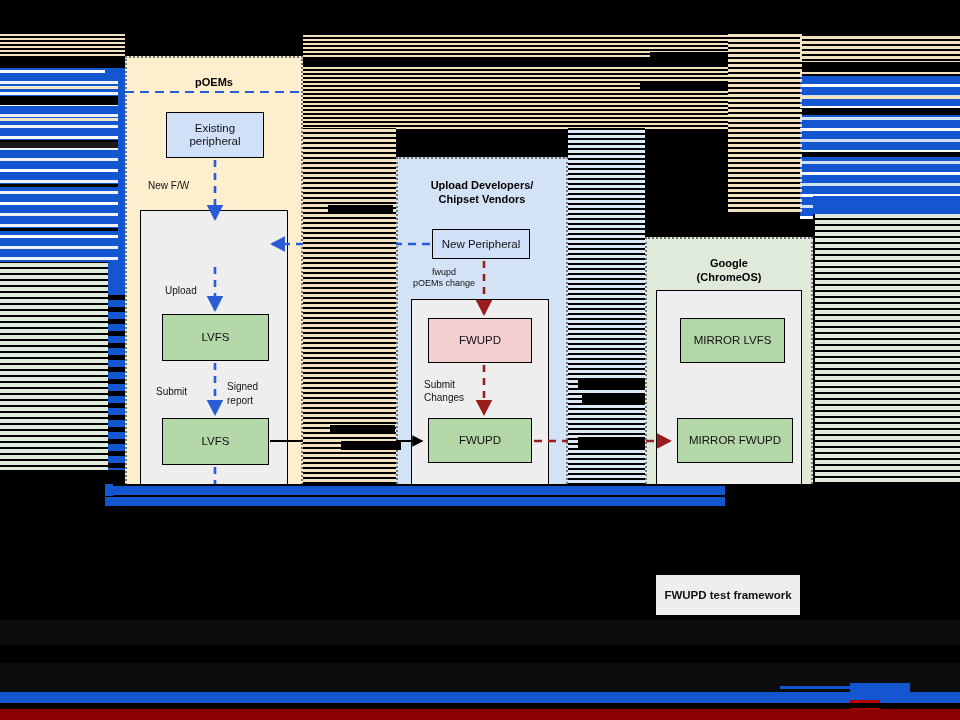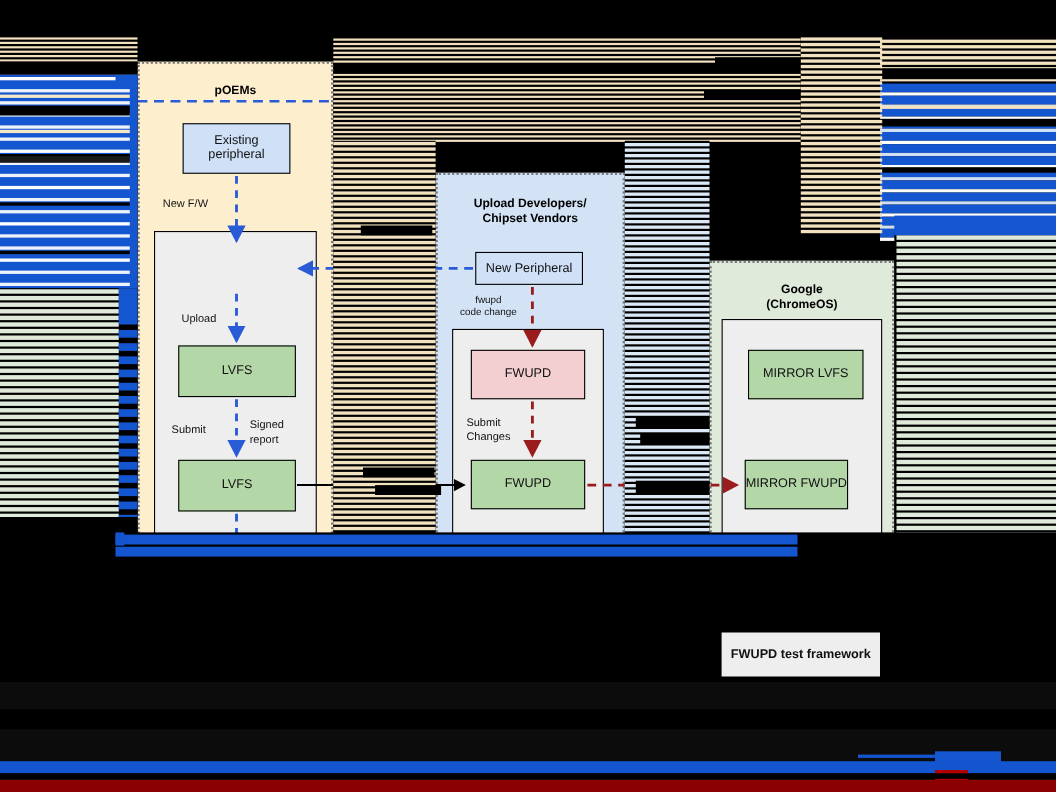--- a/index.html
+++ b/index.html
@@ -81,36 +81,36 @@
     </div>
 
     <div class="node n-green" style="left:428px;top:394px;width:104px;height:45px;">
       <span>FWUPD</span>
     </div>
 
     <div class="node n-green" style="left:680px;top:294px;width:105px;height:45px;">
       <span>MIRROR LVFS</span>
     </div>
 
-    <div class="node n-green" style="left:677px;top:394px;width:94px;height:45px;">
+    <div class="node n-green" style="left:677px;top:394px;width:116px;height:45px;">
       <span>MIRROR FWUPD</span>
     </div>
 
     <div class="node n-plain" style="left:656px;top:575px;width:144px;height:40px;background:#eeeeee;">
       <span>FWUPD test framework</span>
     </div>
 
     <div class="lbl" style="left:148px;top:155px;">New F/W</div>
     <div class="lbl" style="left:165px;top:260px;">Upload</div>
     <div class="lbl" style="left:156px;top:361px;">Submit</div>
     <div class="lbl" style="left:227px;top:356px;">Signed</div>
     <div class="lbl" style="left:227px;top:370px;">report</div>
 
     <div class="lbl lbl-small" style="left:415px;top:243px;width:58px;">fwupd</div>
-    <div class="lbl lbl-small" style="left:407px;top:254px;width:74px;">code change</div>
+    <div class="lbl lbl-small" style="left:407px;top:254px;width:74px;">pOEMs change</div>
 
     <div class="lbl" style="left:424px;top:354px;">Submit</div>
     <div class="lbl" style="left:424px;top:367px;">Changes</div>
 
     <svg id="wires" viewBox="0 0 960 720">
       <defs>
         <marker id="ar-blue" markerWidth="7" markerHeight="7" refX="5.4" refY="3.2" orient="auto">
           <path d="M0,0 L6.2,3.2 L0,6.4 z" fill="#2a5bd7"></path>
         </marker>
         <marker id="ar-red" markerWidth="7" markerHeight="7" refX="5.4" refY="3.2" orient="auto">

